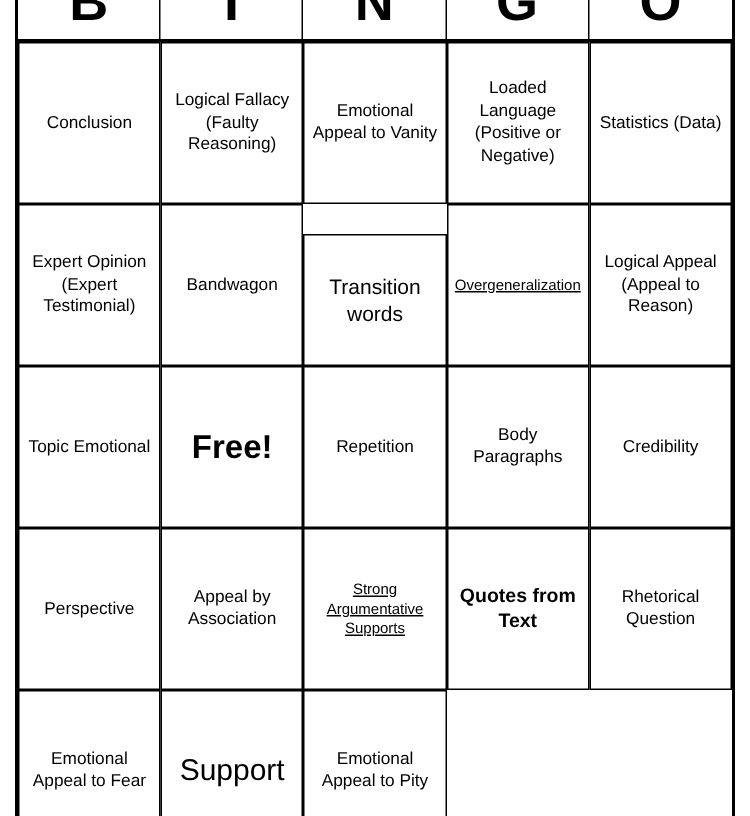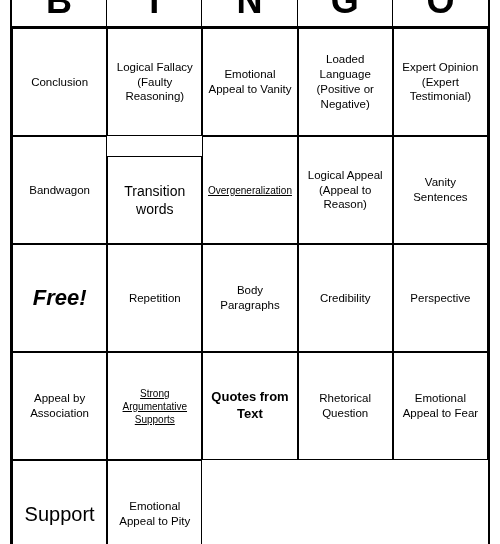--- a/index.html
+++ b/index.html
@@ -43,21 +43,20 @@
       align-items: center;
       justify-content: center;
       text-align: center;
       padding: 4px;
       font-size: 11.5px;
       line-height: 1.3;
     }
     .bingo-cell.free {
       font-size: 22px;
       font-weight: bold;
-      font-style: italic;
     }
     .bingo-cell.small-text {
       font-size: 10px;
       text-decoration: underline;
     }
     .bingo-cell.transition-words {
       font-size: 14px;
       font-weight: normal;
       margin-top: 20px;
     }
@@ -79,26 +78,27 @@
       <div class="bingo-letter">I</div>
       <div class="bingo-letter">N</div>
       <div class="bingo-letter">G</div>
       <div class="bingo-letter">O</div>
     </div>
   <div class="bingo-grid">
   <div class="bingo-cell">Conclusion</div>
       <div class="bingo-cell">Logical Fallacy (Faulty Reasoning)</div>
       <div class="bingo-cell">Emotional Appeal to Vanity</div>
       <div class="bingo-cell">Loaded Language (Positive or Negative)</div>
+      <div class="bingo-cell">Statistics (Data)</div>
       <div class="bingo-cell">Expert Opinion (Expert Testimonial)</div>
       <div class="bingo-cell">Bandwagon</div>
       <div class="bingo-cell transition-words">Transition words</div>
       <div class="bingo-cell small-text">Overgeneralization</div>
       <div class="bingo-cell">Logical Appeal (Appeal to Reason)</div>
-      <div class="bingo-cell">Vanity Sentences</div>
+      <div class="bingo-cell">Topic Emotional</div>
       <div class="bingo-cell free">Free!</div>
       <div class="bingo-cell">Repetition</div>
       <div class="bingo-cell">Body Paragraphs</div>
       <div class="bingo-cell">Credibility</div>
       <div class="bingo-cell">Perspective</div>
       <div class="bingo-cell">Appeal by Association</div>
       <div class="bingo-cell small-text">Strong Argumentative Supports</div>
       <div class="bingo-cell quotes-text">Quotes from Text</div>
       <div class="bingo-cell">Rhetorical Question</div>
       <div class="bingo-cell">Emotional Appeal to Fear</div>

